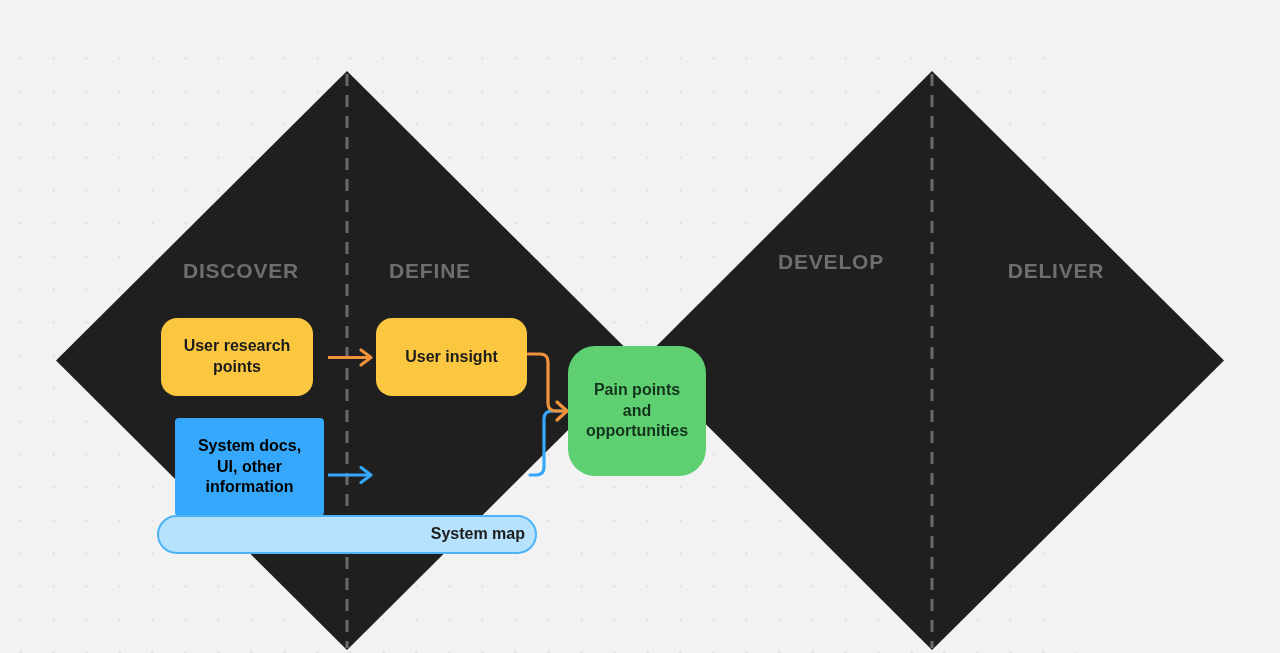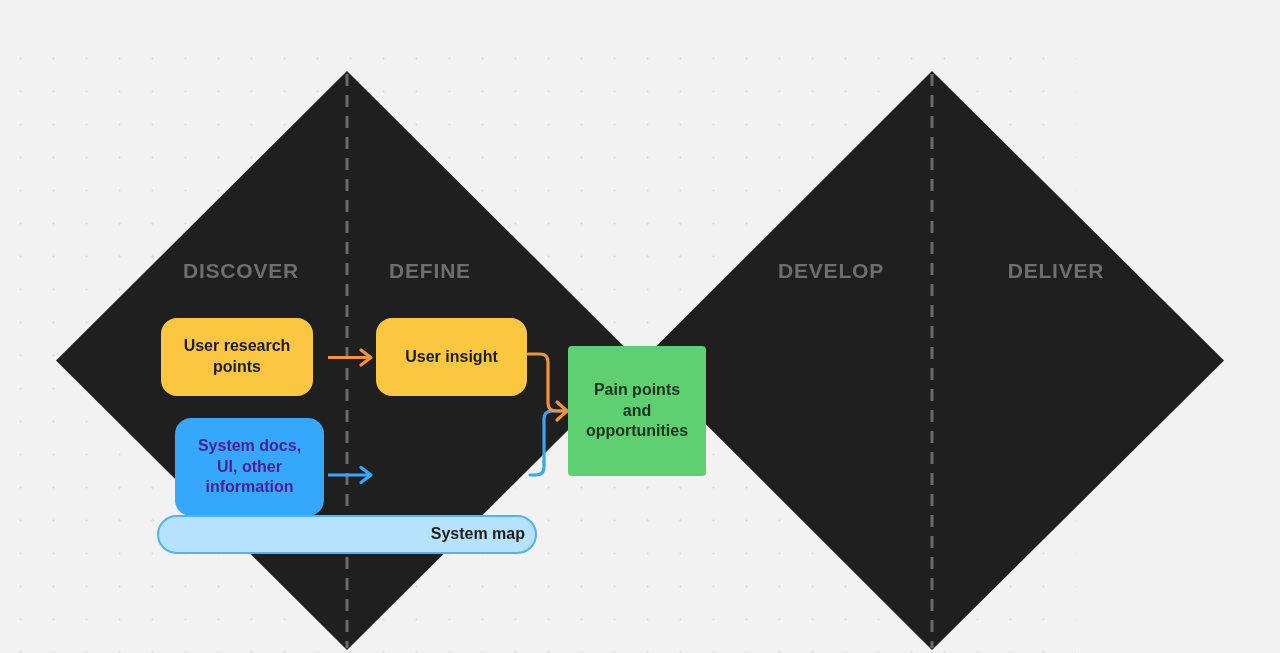--- a/index.html
+++ b/index.html
@@ -49,22 +49,22 @@
     justify-content: center;
     text-align: center;
     font-size: 16px;
     font-weight: 700;
     line-height: 1.3;
     padding: 6px 10px;
   }
   .node span { display: block; }
 
   .node-yellow { background: #fbc740; color: #1c1c1c; border-radius: 16px; }
-  .node-blue   { background: #35a8fb; color: #4c1d95; border-radius: 16px; }
-  .node-green  { background: #5fd072; color: #14331c; border-radius: 4px; }
+  .node-blue   { background: #35a8fb; color: #000000; border-radius: 4px; }
+  .node-green  { background: #5fd072; color: #14331c; border-radius: 27px; }
   .node-lightblue {
     background: #b6e2fd;
     color: #1c1c1c;
     border: 2px solid #4eb3f7;
     border-radius: 20px;
   }
 
   
   .conn-layer {
     position: absolute;
@@ -80,21 +80,21 @@
 
   <svg class="diamond-layer" viewBox="0 0 1280 653" width="1280" height="653">
     <polygon points="56,322.5 347,33 638,322.5 347,612" fill="#1f1f1f"></polygon>
     <polygon points="642,322.5 932,33 1224,322.5 932,612" fill="#1f1f1f"></polygon>
     <line x1="347" y1="36" x2="347" y2="610" stroke="#6a6a6a" stroke-width="3" stroke-dasharray="12 9"></line>
     <line x1="932" y1="36" x2="932" y2="610" stroke="#6a6a6a" stroke-width="3" stroke-dasharray="12 9"></line>
   </svg>
 
   <div class="phase-label" style="left:241px; top:221px;">DISCOVER</div>
   <div class="phase-label" style="left:430px; top:221px;">DEFINE</div>
-  <div class="phase-label" style="left:831px; top:221px;">DEVELOP</div>
+  <div class="phase-label" style="left:831px; top:212px;">DEVELOP</div>
   <div class="phase-label" style="left:1056px; top:221px;">DELIVER</div>
 
   <svg class="conn-layer" viewBox="0 0 1280 653" width="1280" height="653">
 
     <g>
       <line x1="328" y1="319.5" x2="370" y2="319.5" stroke="#f0933c" stroke-width="3.2" stroke-linecap="butt"></line>
       <polyline points="361,312 371,319.5 361,327" fill="none" stroke="#f0933c" stroke-width="3.2" stroke-linecap="round" stroke-linejoin="round"></polyline>
     </g>
 
     <g>

